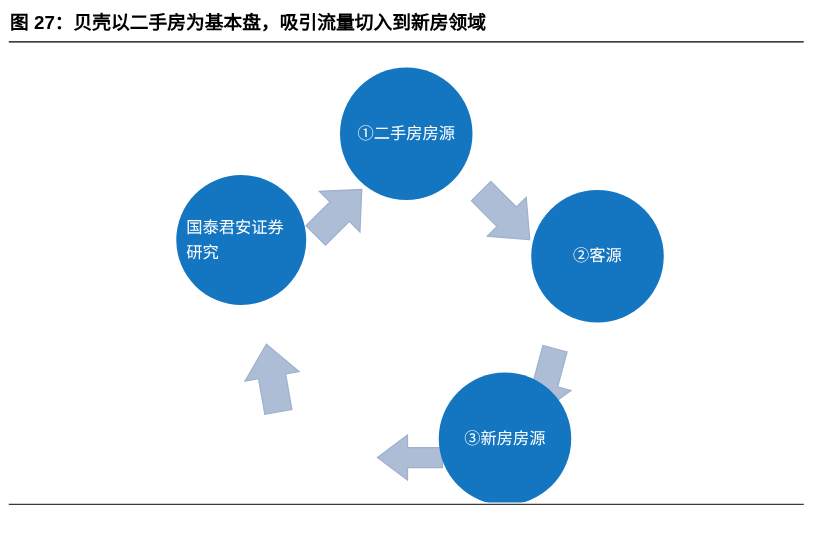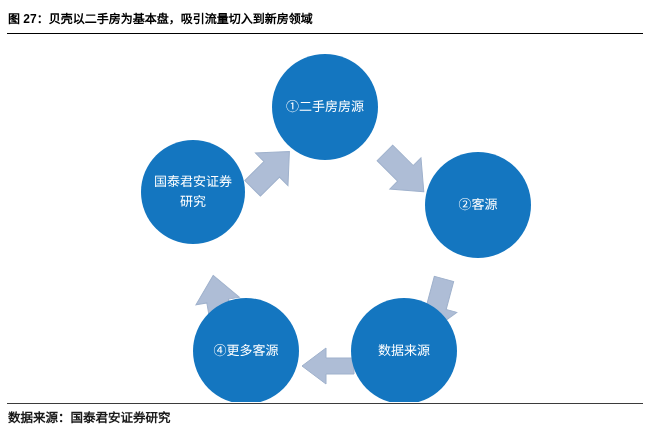--- a/index.html
+++ b/index.html
@@ -21,21 +21,21 @@
     height: 431px;
     background: #ffffff;
   }
 
   
   .fig-title {
     position: absolute;
     left: 8px;
     top: 9px;
     width: 634px;
-    font-size: 12px;
+    font-size: 15px;
     font-weight: bold;
     color: #000000;
     letter-spacing: 0px;
     white-space: nowrap;
     line-height: 20px;
   }
   .rule-top {
     position: absolute;
     left: 7px;
     top: 33px;
@@ -82,21 +82,21 @@
     display: flex;
     align-items: center;
     justify-content: center;
     box-sizing: border-box;
     z-index: 3;
   }
   .node-label {
     color: #ffffff;
     font-size: 13px;
     line-height: 20px;
-    text-align: center;
+    text-align: left;
     font-family: Liberation Serif, serif;
     padding: 0 8px;
     word-break: break-all;
   }
 
   
   .node-1 { left: 272px; top: 20px;  width: 106px; height: 106px; }
   .node-2 { left: 425px; top: 118px; width: 106px; height: 106px; }
   .node-3 { left: 351px; top: 264px; width: 106px; height: 106px; }
   .node-4 { left: 193px; top: 264px; width: 106px; height: 106px; }
@@ -166,30 +166,26 @@
 
     <div class="node node-1">
       <span class="node-label">①二手房房源</span>
     </div>
 
     <div class="node node-2">
       <span class="node-label">②客源</span>
     </div>
 
     <div class="node node-3">
-      <span class="node-label">数据来源</span>
+      <span class="node-label">③新房房源</span>
     </div>
 
-    <div class="node node-4">
-      <span class="node-label">④更多客源</span>
-    </div>
 
     <div class="node node-5">
       <span class="node-label">国泰君安证券研究</span>
     </div>
 
   </div>
 
   <div class="rule-bottom"></div>
 
-  <div class="fig-source">数据来源：国泰君安证券研究</div>
 
 </div>
 
 </body></html>

